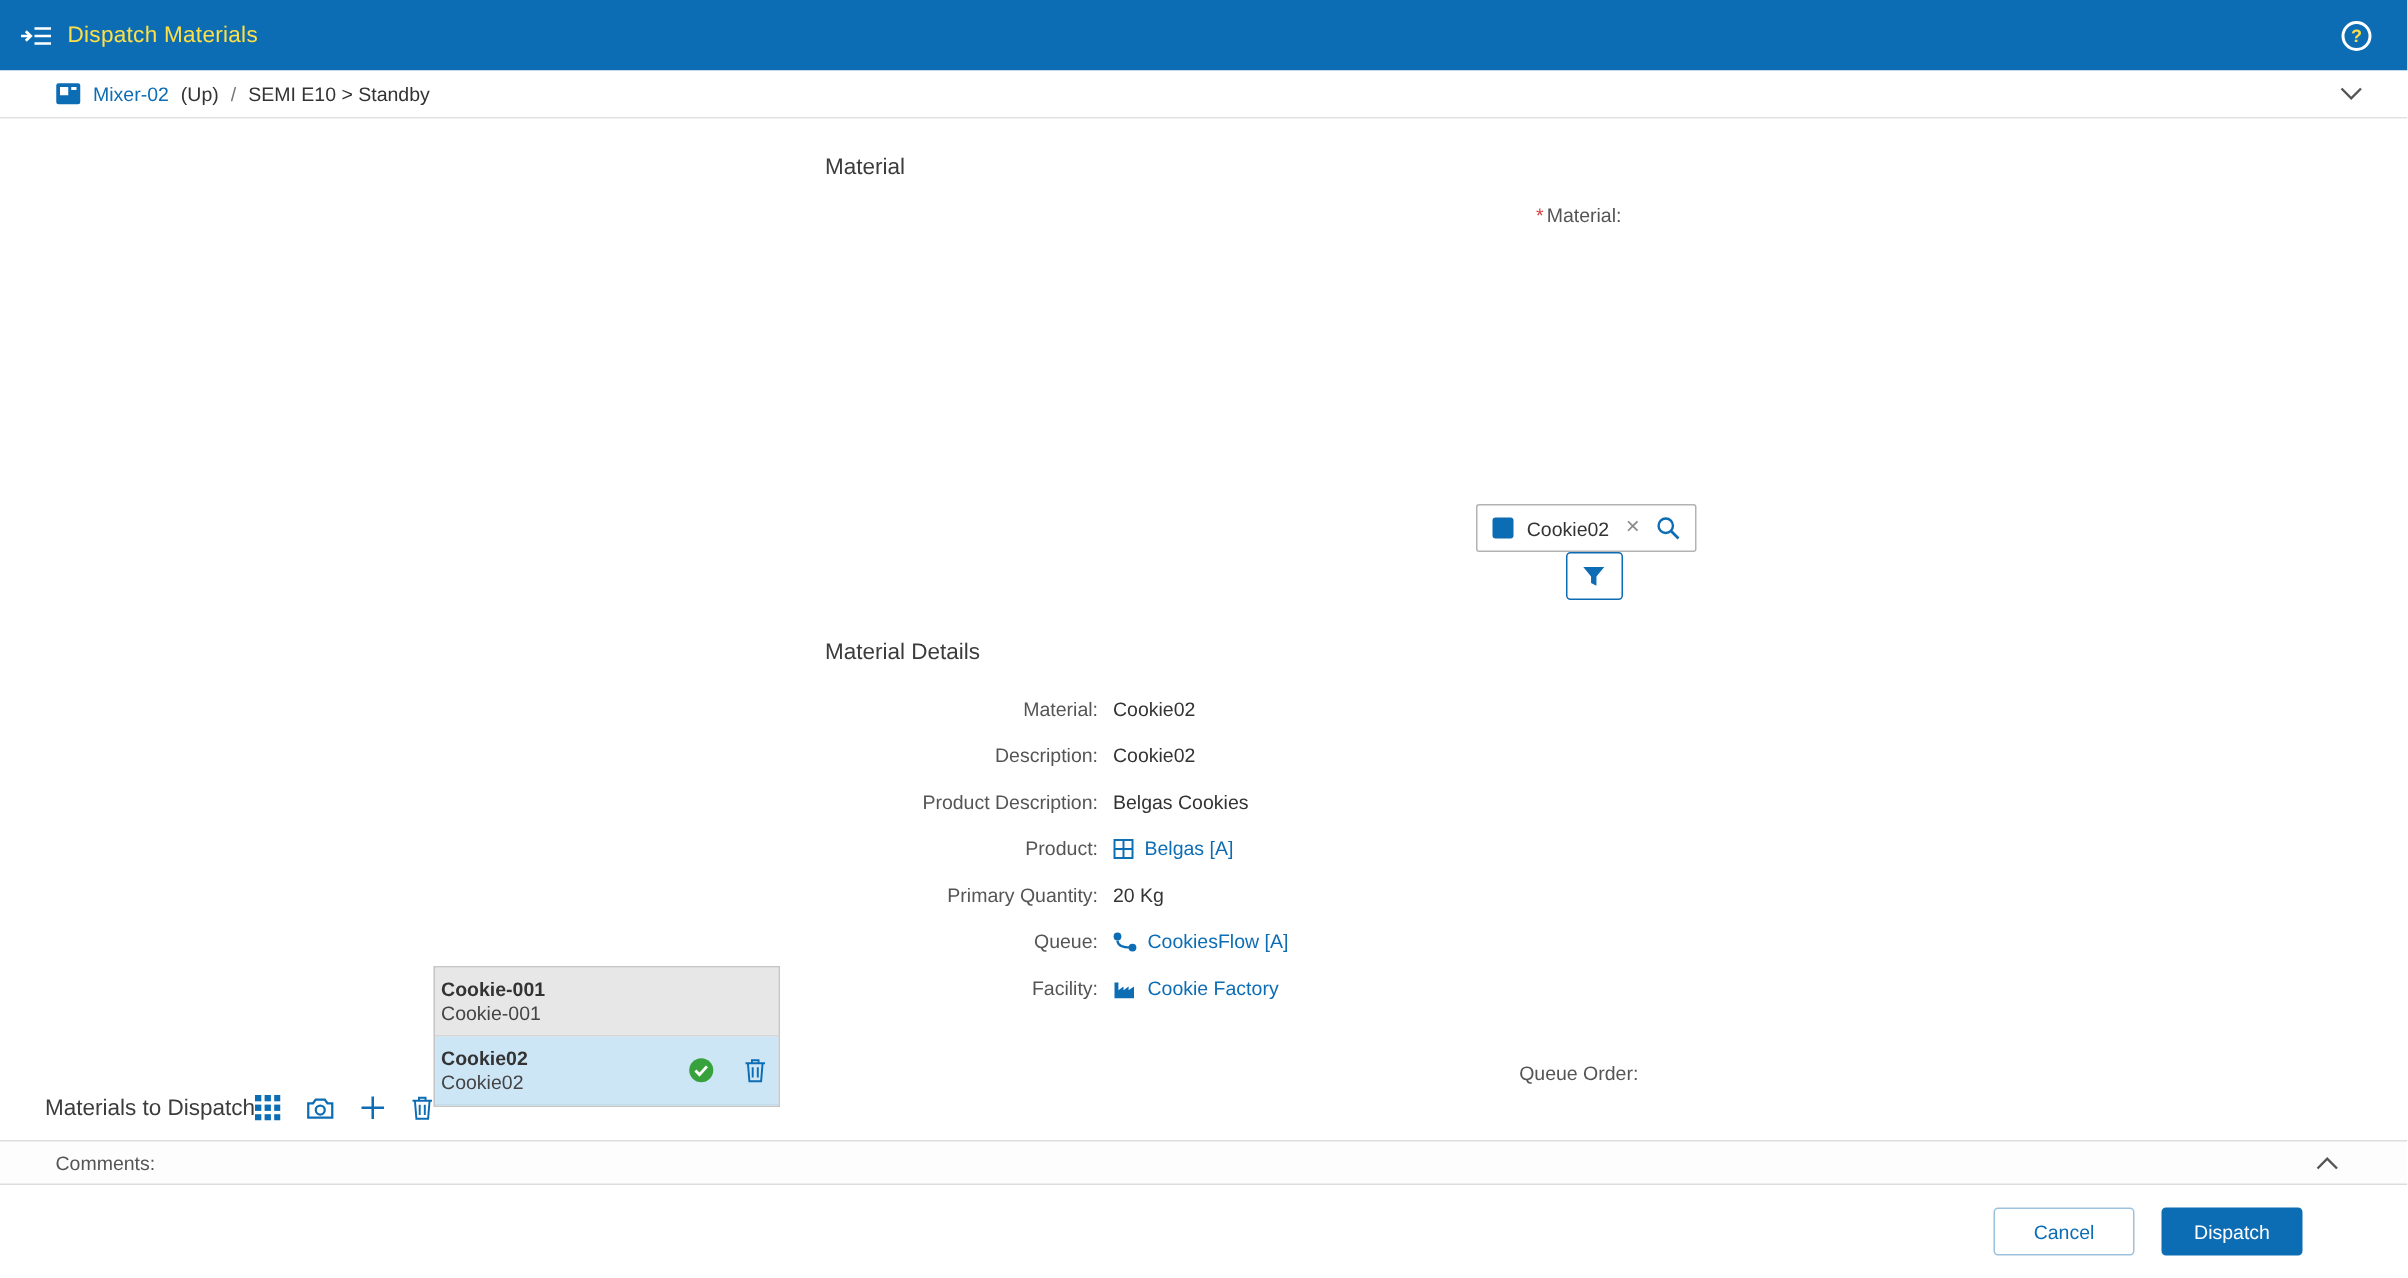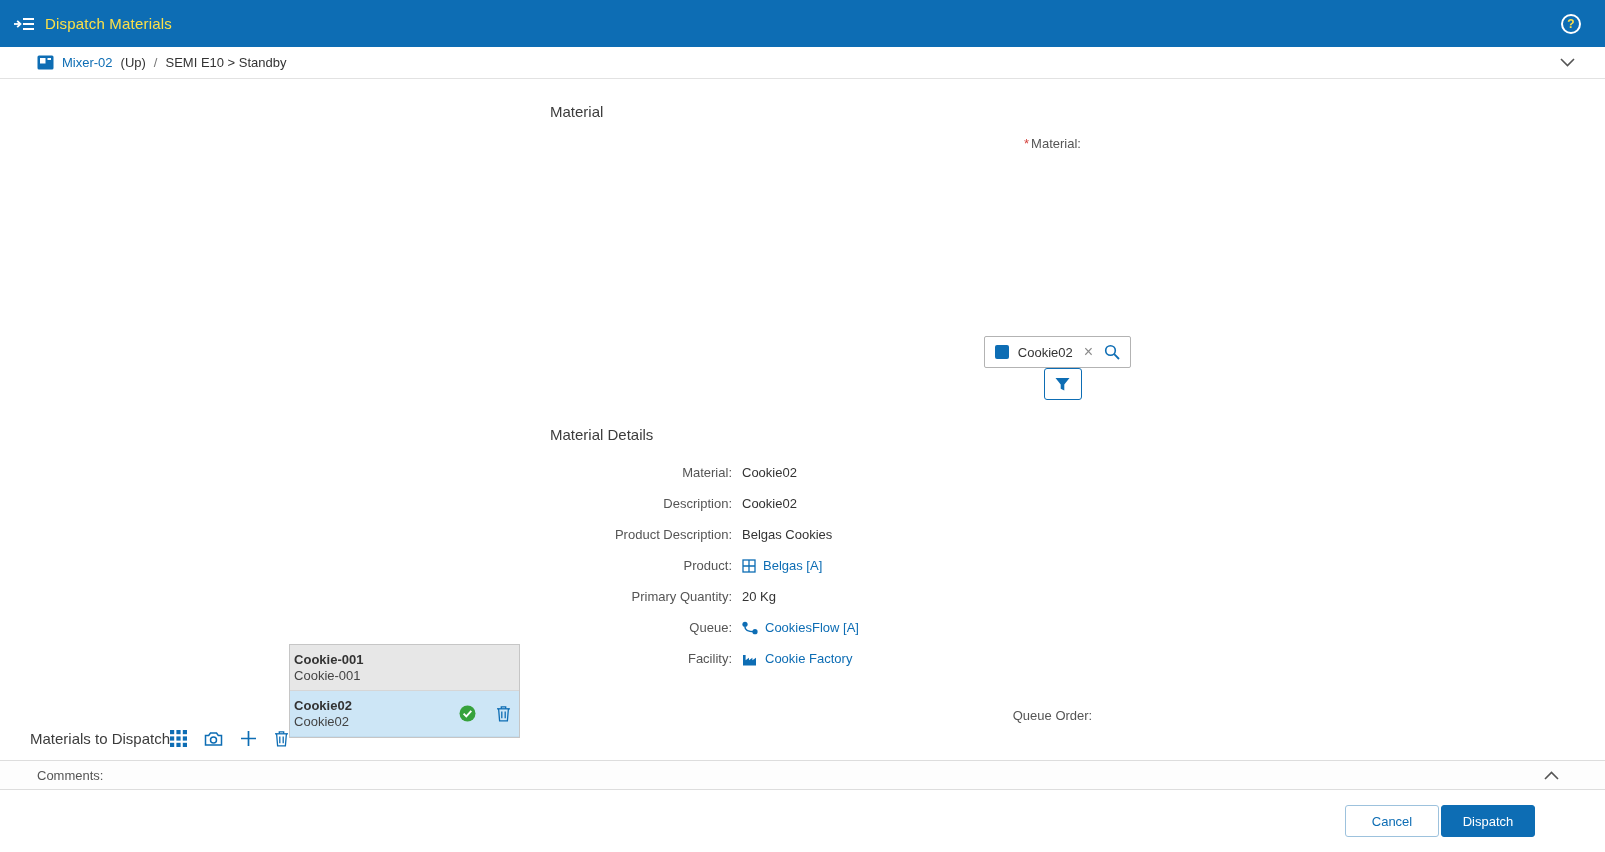--- a/index.html
+++ b/index.html
@@ -77,21 +77,21 @@
   .link { color:#0d6db4; cursor:pointer; text-decoration:none; }
 
   
   .comments-bar {
     flex:0 0 30px; border-top:1px solid #ddd; border-bottom:1px solid #ddd;
     display:flex; align-items:center; justify-content:space-between;
     padding:0 46px 0 37px; color:#555; background:#fdfdfd;
   }
 
   
-  .footer { flex:0 0 62px; display:flex; align-items:center; justify-content:flex-end; gap:2px; padding-right:70px; background:#fff; }
+  .footer { flex:0 0 62px; display:flex; align-items:center; justify-content:flex-end; gap:18px; padding-right:70px; background:#fff; }
   .btn { min-width:94px; height:32px; border-radius:3px; font-size:13px; cursor:pointer; font-family:inherit; }
   .btn-cancel { background:#fff; color:#0d6db4; border:1px solid #9dc2dd; }
   .btn-primary { background:#0d6db4; color:#fff; border:1px solid #0d6db4; }
 
   svg { display:block; }
 </style>
 </head>
 <body>
 
 <div class="app">

